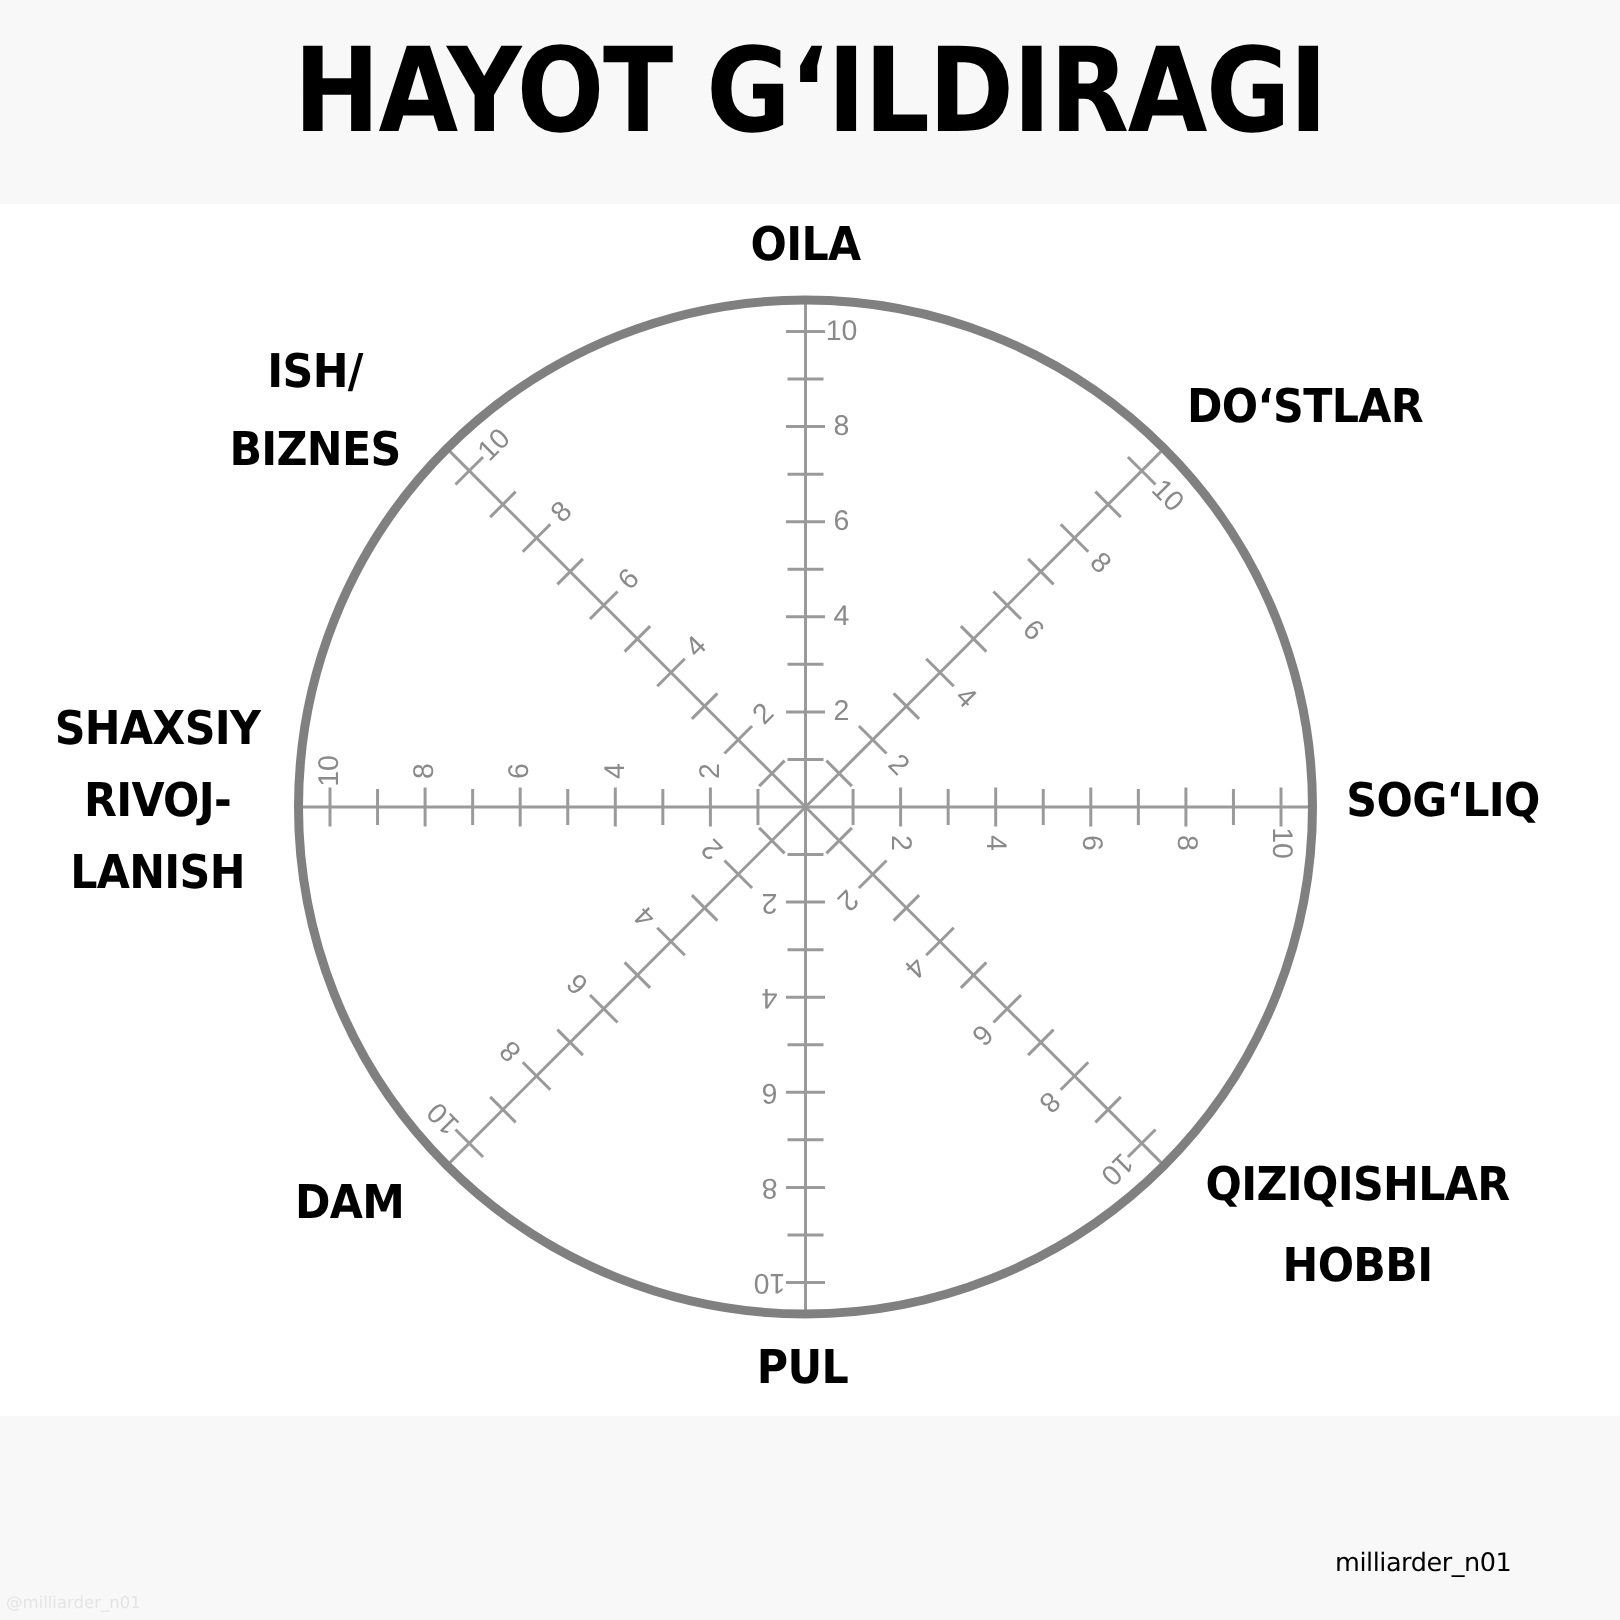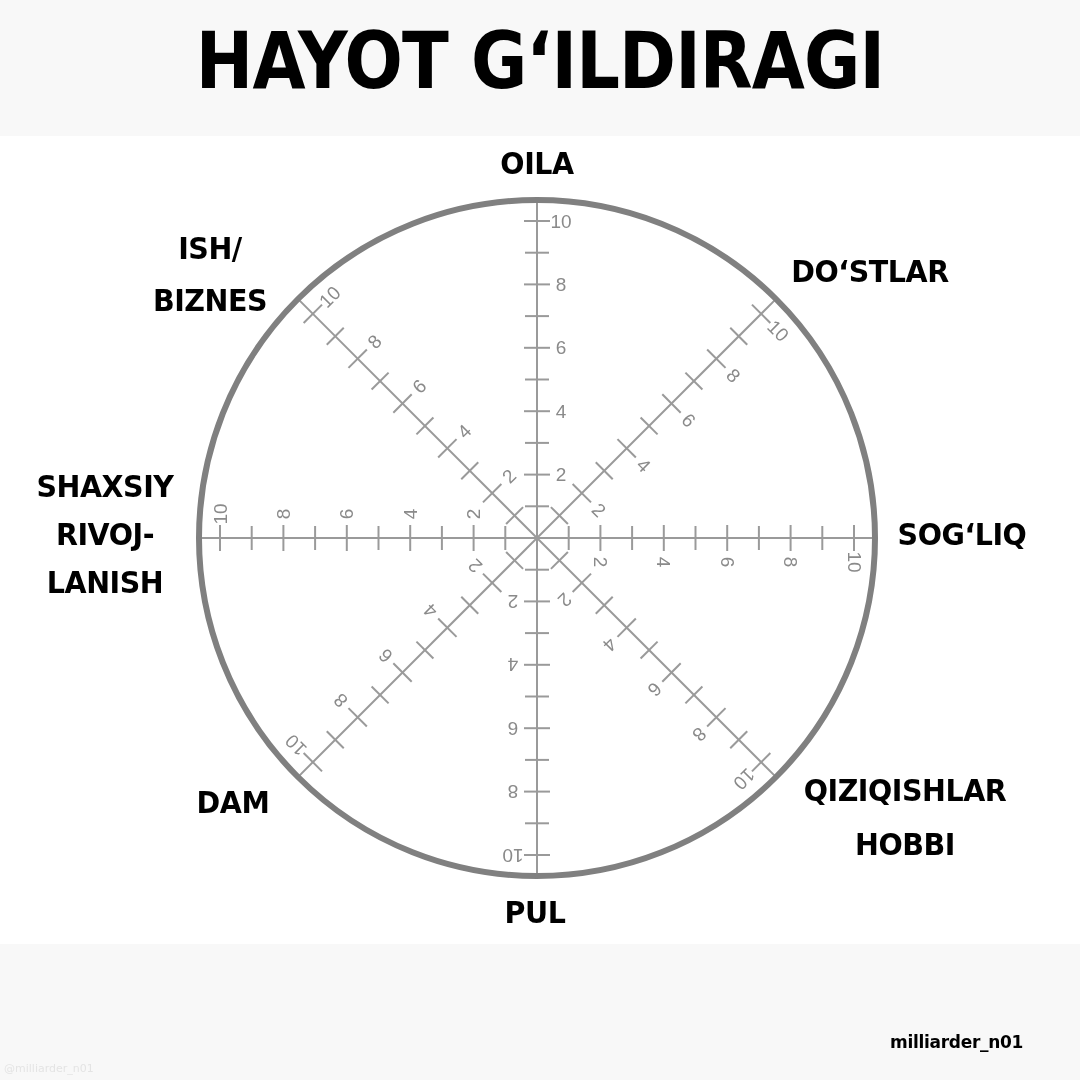--- a/index.html
+++ b/index.html
@@ -20,21 +20,21 @@
     }
     .label {
       position: absolute; font-family: "DejaVu Sans", sans-serif; font-weight: bold;
       font-size: 31px; color: #000; line-height: 38px; text-align: center;
       letter-spacing: -0.5px; white-space: nowrap;
       transform: scaleX(0.92);
     }
     svg.wheel { position: absolute; left: 0; top: 0; }
     .watermark {
       position: absolute; left: 890px; top: 1032px;
-      font-family: "DejaVu Sans", sans-serif; font-weight: bold; font-size: 17px; color: #000;
+      font-family: "DejaVu Sans", sans-serif; font-weight: normal; font-size: 17px; color: #000;
       letter-spacing: -0.3px;
     }
     .ghost-watermark {
       position: absolute; left: 4px; top: 1062px; font-size: 11px; color: #e4e4e4;
       font-family: "DejaVu Sans", sans-serif;
     }
   </style>
 </head>
 <body>
 

